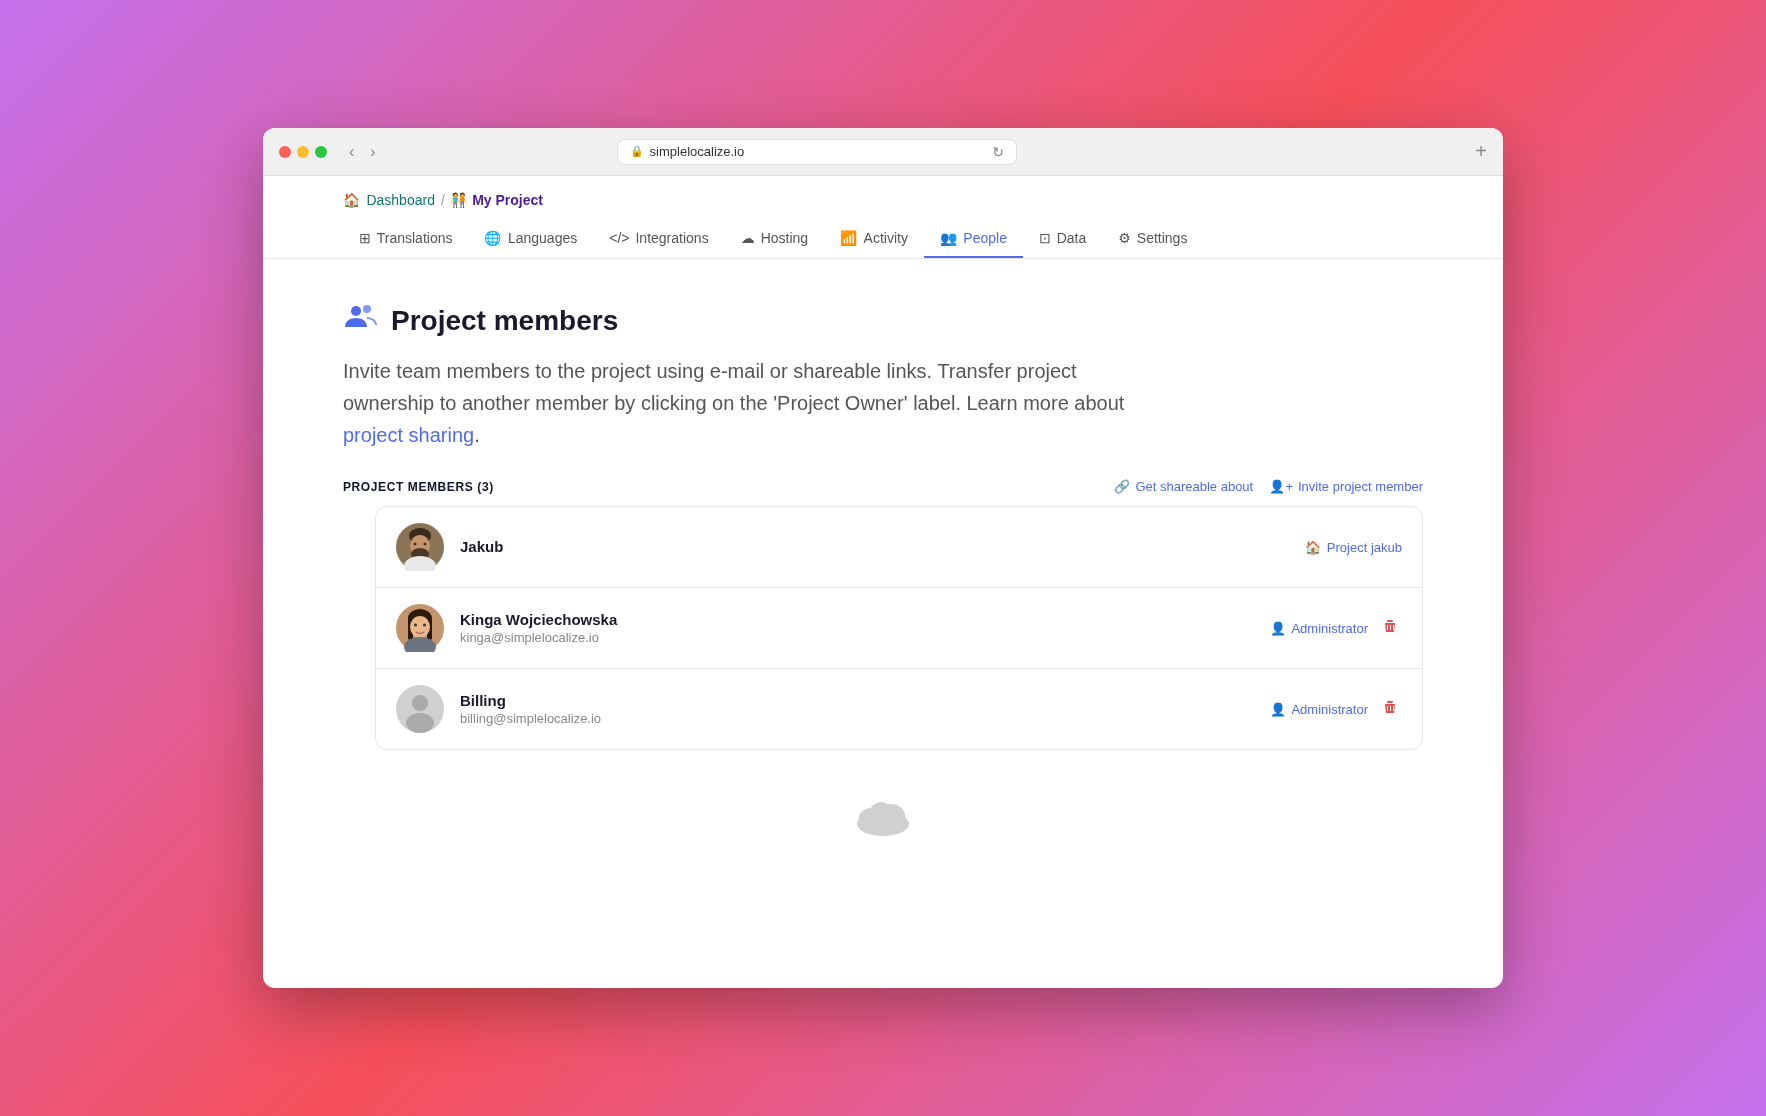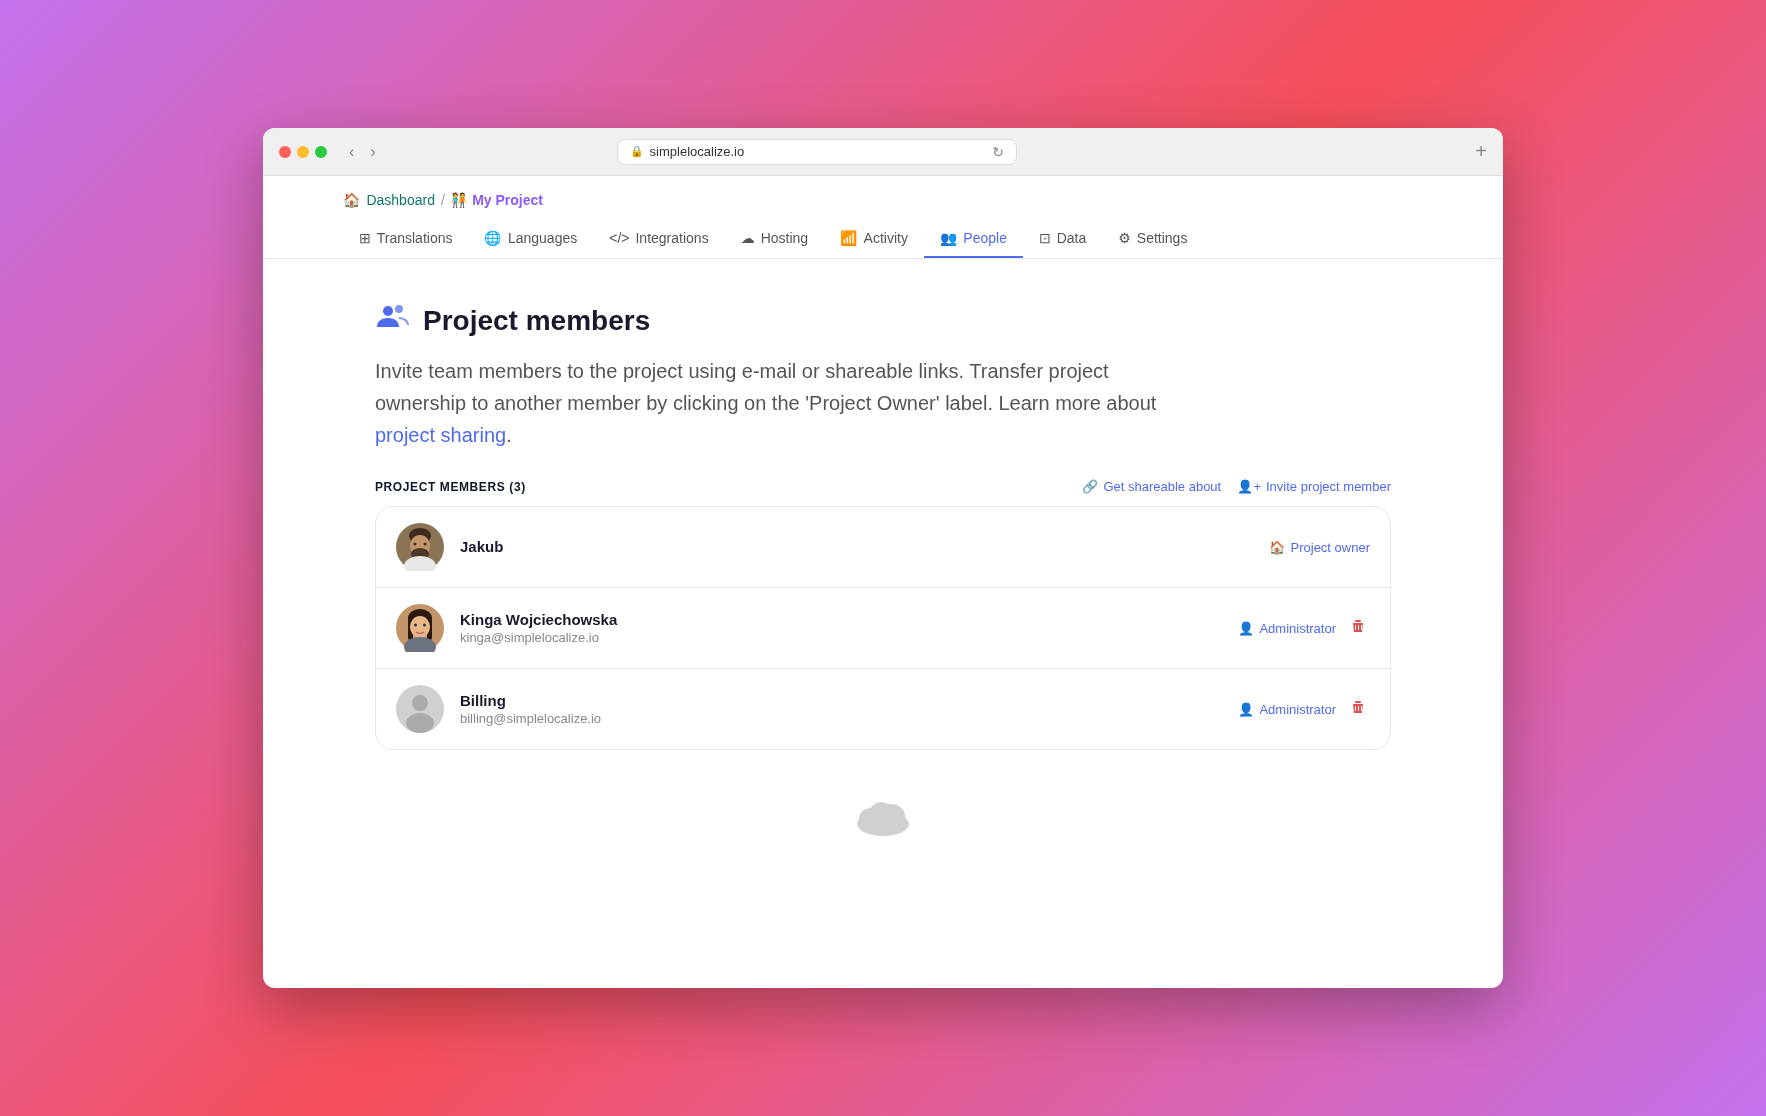--- a/index.html
+++ b/index.html
@@ -111,21 +111,21 @@
     }
     .breadcrumb-link {
       color: #0f766e;
       text-decoration: none;
       cursor: pointer;
     }
     .breadcrumb-separator {
       color: #999;
     }
     .breadcrumb-current {
-      color: #8b5cf6;
+      color: #4c1d95;
       font-weight: 600;
     }
     .nav-tabs {
       display: flex;
       gap: 0;
     }
     .nav-tab {
       padding: 10px 16px;
       font-size: 14px;
       color: #555;
@@ -140,21 +140,21 @@
     .nav-tab.active {
       color: #4f6bed;
       border-bottom: 2px solid #4f6bed;
       font-weight: 500;
     }
     .tab-icon {
       font-size: 14px;
       color: inherit;
     }
     .main-content {
-      padding: 40px 112px;
+      padding: 40px 80px;
     }
     .page-header {
       display: flex;
       align-items: center;
       gap: 12px;
       margin-bottom: 12px;
     }
     .page-icon {
       font-size: 32px;
       color: #4f6bed;
@@ -197,22 +197,23 @@
       color: #4f6bed;
       cursor: pointer;
       display: flex;
       align-items: center;
       gap: 5px;
       text-decoration: none;
     }
     .members-list {
       background: #fff;
       border: 1px solid #e5e7eb;
-      border-radius: 18px;
+      border-radius: 12px;
       overflow: hidden;
+      margin-left: 32px;
     }
     .member-row {
       display: flex;
       align-items: center;
       padding: 16px 20px;
       border-bottom: 1px solid #e5e7eb;
       gap: 16px;
     }
     .member-row:last-child {
       border-bottom: none;
@@ -391,21 +392,21 @@
 
               <ellipse cx="24" cy="43" rx="16" ry="10" fill="#e8e8e8"></ellipse>
             </svg>
           </div>
           <div class="member-info">
             <div class="member-name">Jakub</div>
           </div>
           <div class="member-role">
             <span class="role-badge">
               <span>🏠</span>
-              <span>Project owner</span>
+              <span>Project jakub</span>
             </span>
           </div>
         </div>
 
         <div class="member-row">
           <div class="svg-avatar">
             <svg width="48" height="48" viewBox="0 0 48 48">
               <circle cx="24" cy="24" r="24" fill="#c4956a"></circle>
 
               <ellipse cx="24" cy="14" rx="12" ry="9" fill="#2c1a0e"></ellipse>

